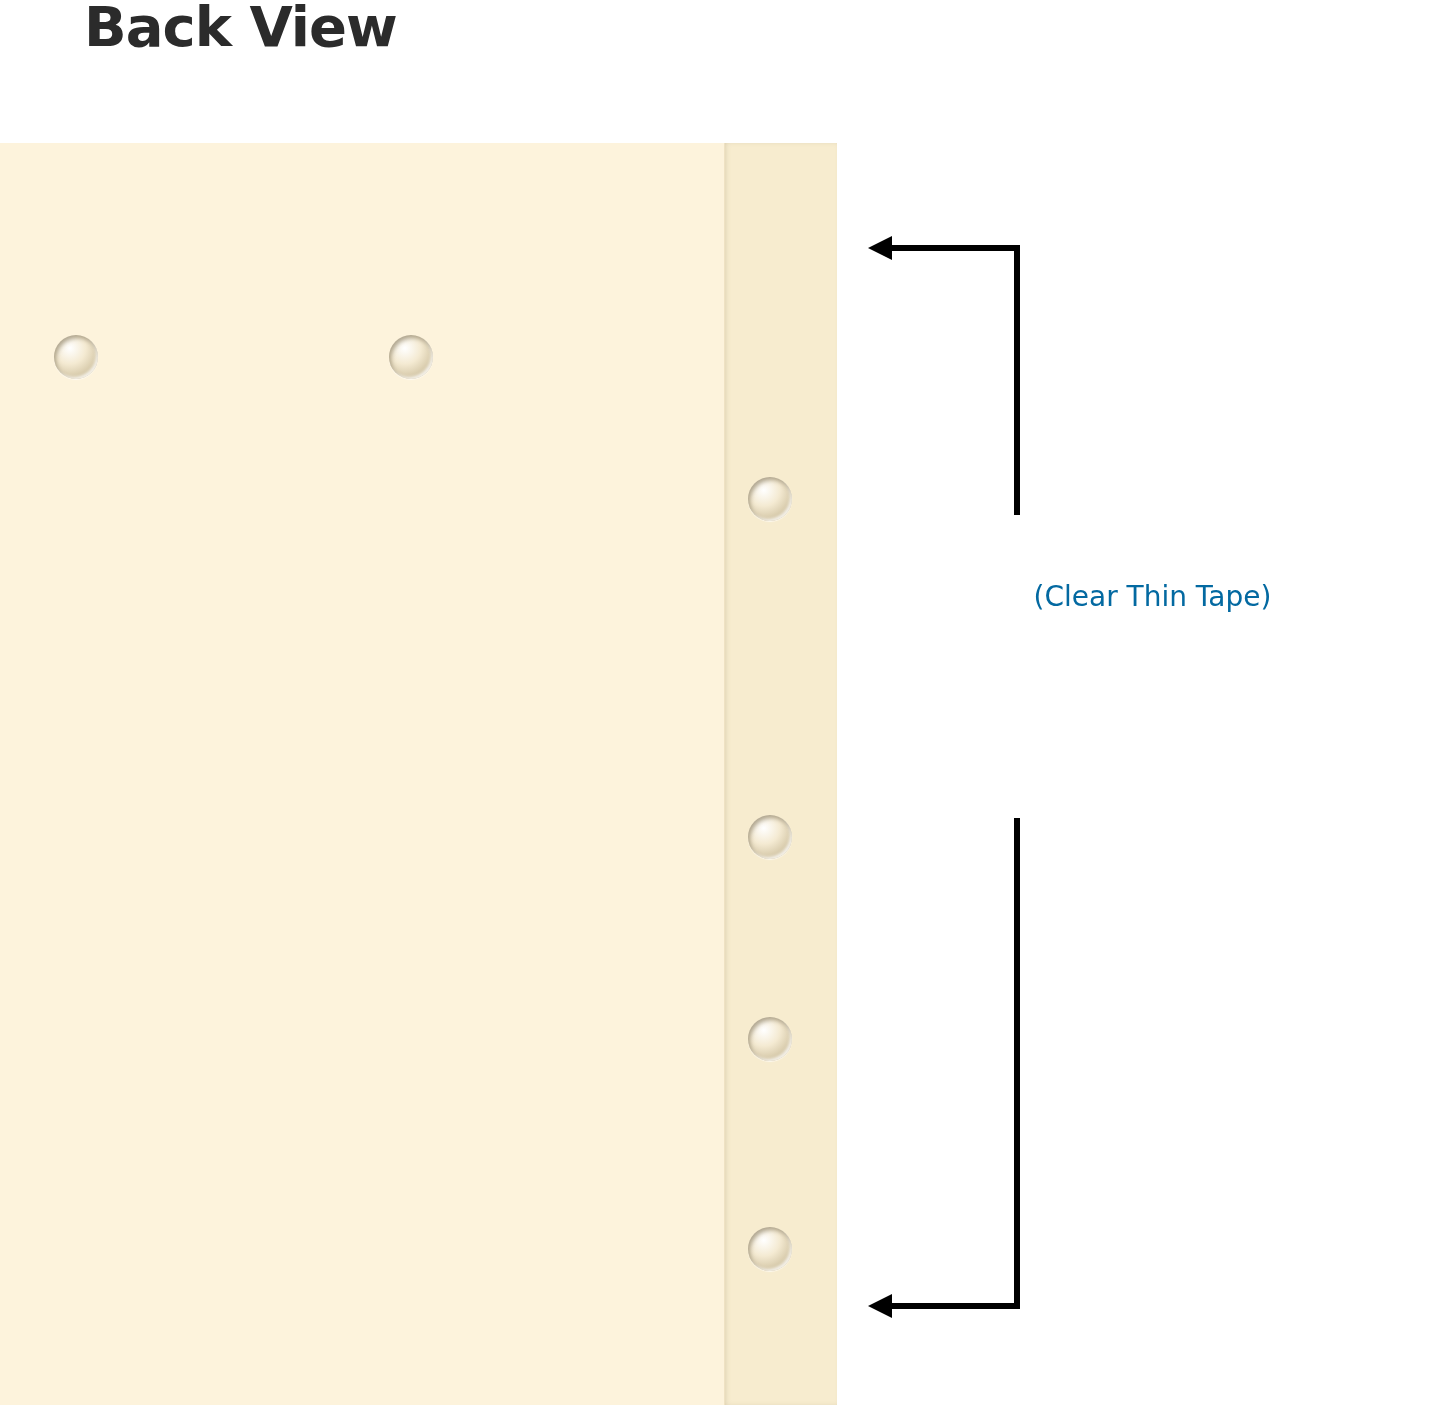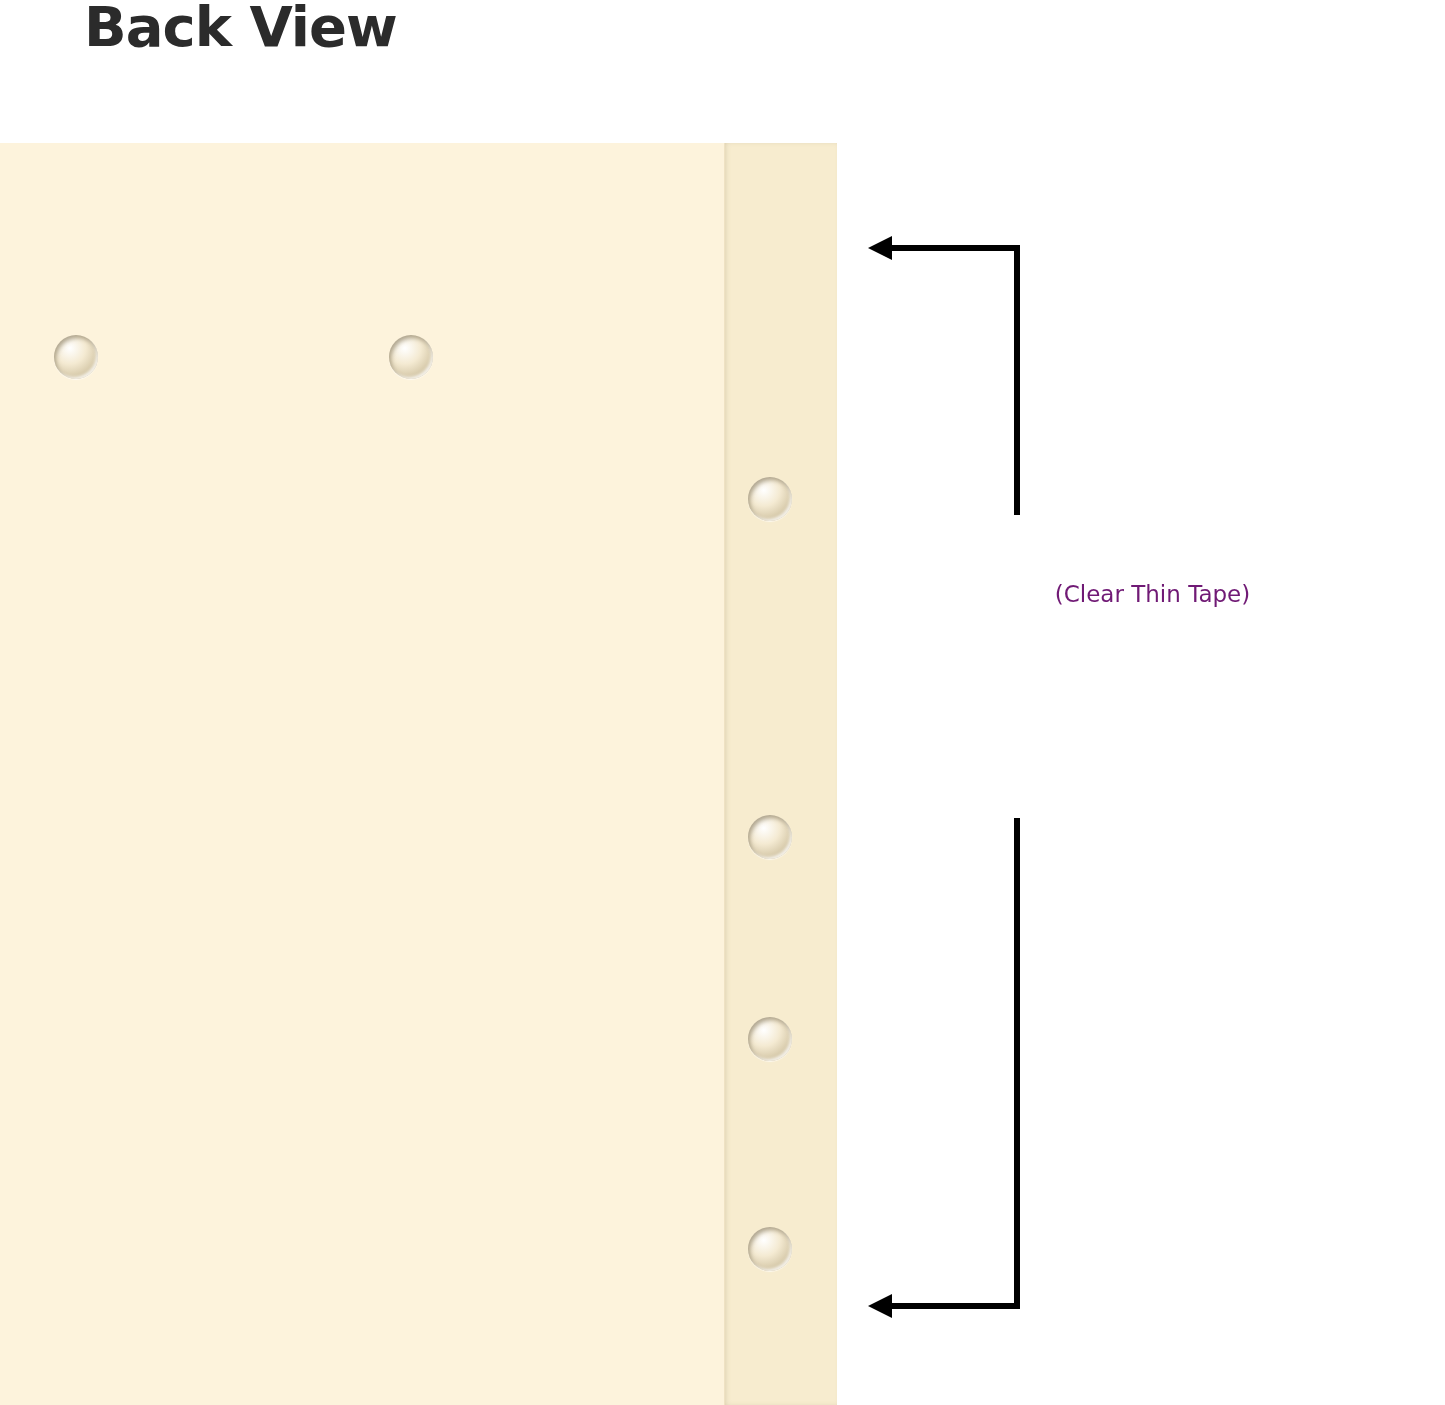--- a/index.html
+++ b/index.html
@@ -85,22 +85,22 @@
     font-family: "DejaVu Sans", sans-serif;
     font-weight: bold;
     font-size: 45px;
     letter-spacing: -1.2px;
     color: #000000;
     line-height: 1.08;
     white-space: nowrap;
   }
   #callout-subheading {
     font-family: "DejaVu Sans", sans-serif;
-    font-size: 23px;
-    color: #701a75;
+    font-size: 28px;
+    color: #0369a1;
     margin-top: 10px;
     line-height: 1.1;
   }
   #callout-description {
     font-family: "DejaVu Sans", sans-serif;
     font-size: 23px;
     color: #000000;
     margin-top: 12px;
     line-height: 1.42;
     padding: 0 8px;

